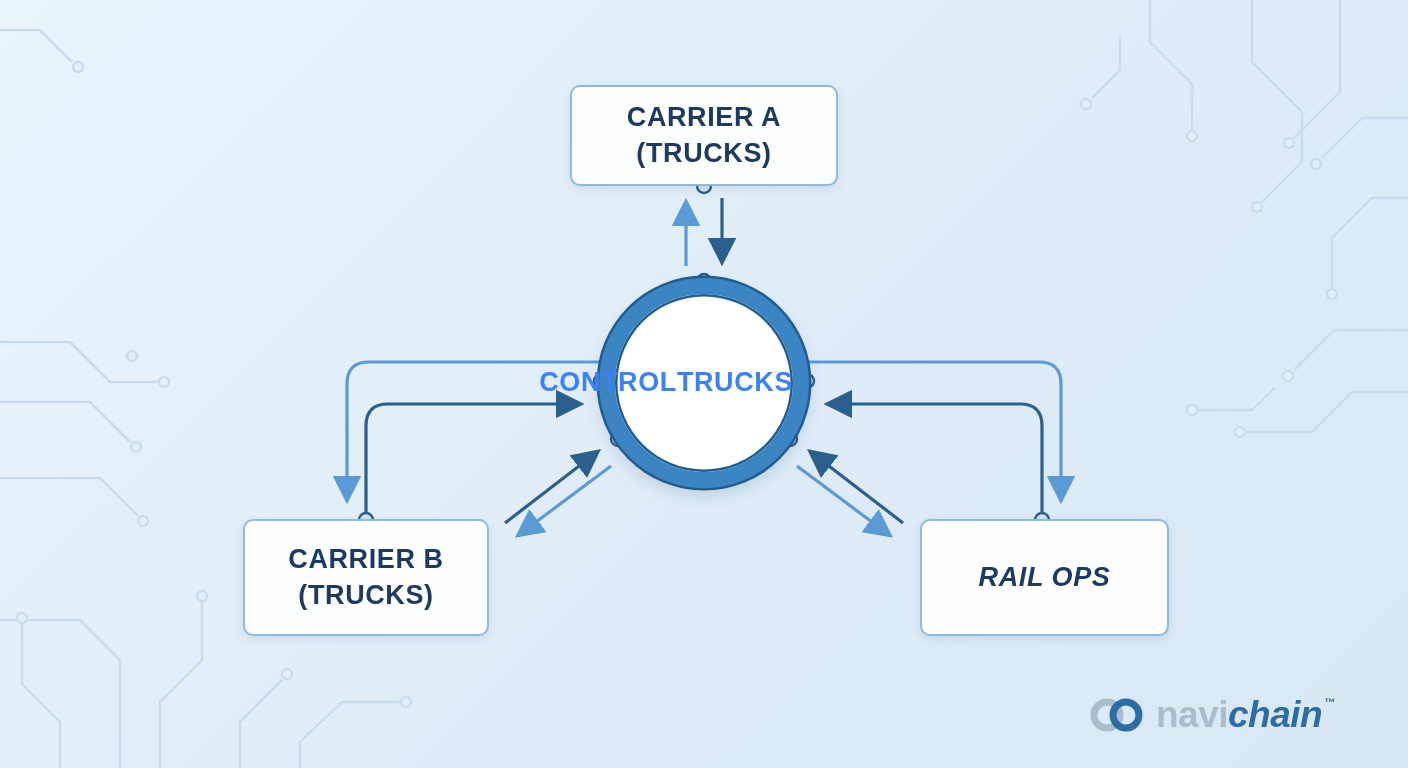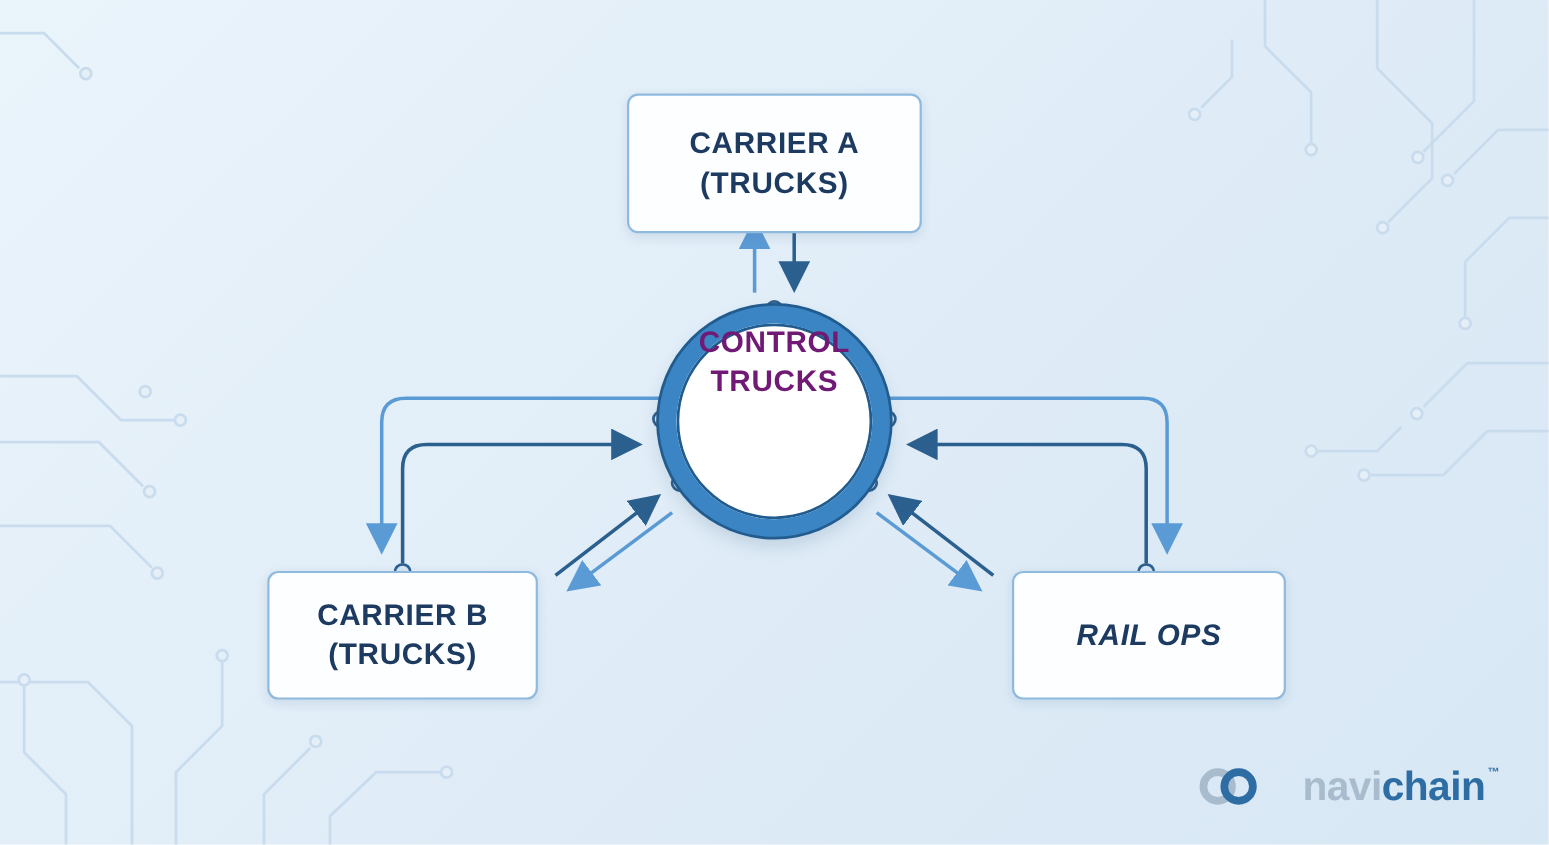--- a/index.html
+++ b/index.html
@@ -14,40 +14,40 @@
   svg.layer { position:absolute; left:0; top:0; pointer-events:none; }
 
   .node {
     position:absolute; background:#fdfeff;
     border:2.5px solid #8fbadd; border-radius:10px;
     display:flex; flex-direction:column; align-items:center; justify-content:center;
     color:#1d3b60; font-weight:700; font-size:27px; letter-spacing:.6px; line-height:1.3;
     box-shadow:0 3px 10px rgba(60,100,140,.14);
     text-align:center;
   }
-  #node-carrier-a { left:570px; top:85px;  width:268px; height:127px; }
+  #node-carrier-a { left:570px; top:85px;  width:268px; height:101px; }
   #node-carrier-b { left:243px; top:519px; width:246px; height:117px;text-align:right; }
   #node-rail-ops  { left:920px; top:519px; width:249px; height:117px;font-style:italic; }
 
   .hub {
     position:absolute; left:599px; top:278px; width:210px; height:210px;
     border-radius:50%; background:#ffffff; border:16px solid #3b85c4;
     box-shadow:0 0 0 2.5px #225c8f, inset 0 0 0 2.5px #225c8f, 0 8px 16px rgba(40,80,120,.18);
-    display:flex; flex-direction:column; align-items:center; justify-content:flex-start;
-    color:#701a75; font-weight:700; font-size:27px; letter-spacing:.6px; line-height:1.3;
+    display:flex; flex-direction:row; align-items:center; justify-content:flex-end;
+    color:#3b82f6; font-weight:700; font-size:27px; letter-spacing:.6px; line-height:1.3;
     text-align:center;
   }
 
   .logo {
     position:absolute; left:1088px; top:692px;
     display:flex; align-items:center; gap:10px;
   }
   .logo-text { font-size:37px; font-weight:700; letter-spacing:-0.5px; }
-  .logo-navi  { color:#a9bccd;margin-left:28px; }
-  .logo-chain { color:#2e6da4; }
+  .logo-navi  { color:#a9bccd; }
+  .logo-chain { color:#2e6da4;font-style:italic; }
   .logo-tm { font-size:11px; color:#2e6da4; vertical-align:top; position:relative; top:2px; margin-left:2px; font-weight:700; }
 </style>
 </head>
 <body>
 
 <div id="stage">
 
   <svg class="layer" width="1408" height="768" viewBox="0 0 1408 768">
     <g fill="none" stroke="#c9dcee" stroke-width="2.5">
 

